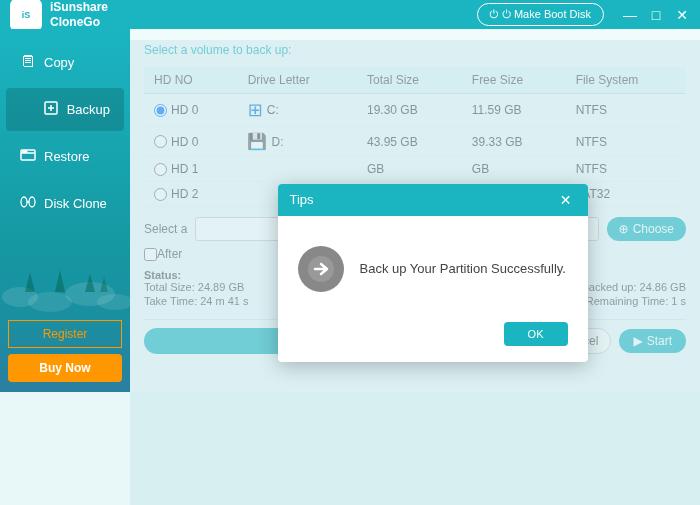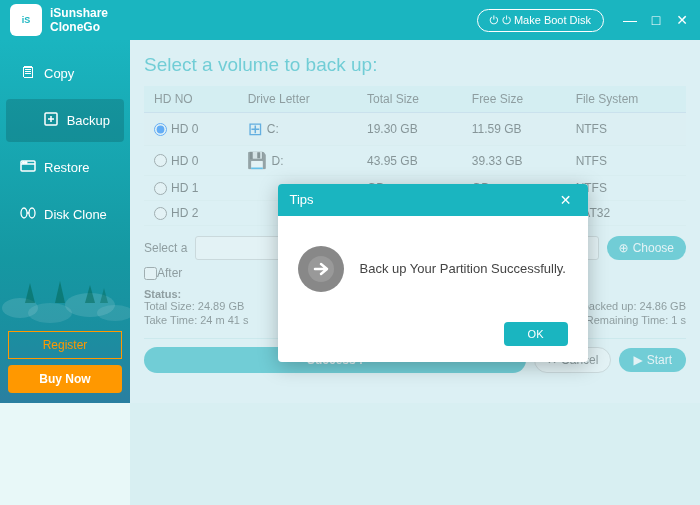--- a/index.html
+++ b/index.html
@@ -1,21 +1,21 @@
 <!DOCTYPE html>
 <html><head>
   <meta charset="utf-8">
   <style>
     * { box-sizing: border-box; margin: 0; padding: 0; }
     body { width: 700px; height: 505px; font-family: Arial, sans-serif; overflow: hidden; background: #e8f8f8; }
 
     
     .title-bar {
       background: #1ab5c0;
-      height: 40px;
+      height: 29px;
       display: flex;
       align-items: center;
       padding: 0 10px;
       justify-content: space-between;
     }
     .title-bar-left { display: flex; align-items: center; gap: 8px; }
     .app-logo {
       width: 32px; height: 32px;
       background: white;
       border-radius: 6px;
@@ -97,21 +97,21 @@
       padding: 7px;
       border-radius: 4px;
       font-size: 12px;
       cursor: pointer;
       font-weight: bold;
     }
 
     
     .content { flex: 1; background: #f0fbfc; padding: 14px; display: flex; flex-direction: column; }
 
-    .section-title { color: #1ab5c0; font-size: 19px; margin-bottom: 10px; font-weight: normal; }
+    .section-title { color: #1ab5c0; font-size: 12px; margin-bottom: 10px; font-weight: normal; }
 
     
     .volume-table { width: 100%; border-collapse: collapse; font-size: 12px; }
     .volume-table th {
       background: #e0f7f8;
       padding: 6px 10px;
       text-align: left;
       color: #555;
       font-weight: normal;
       border-bottom: 1px solid #cde;

